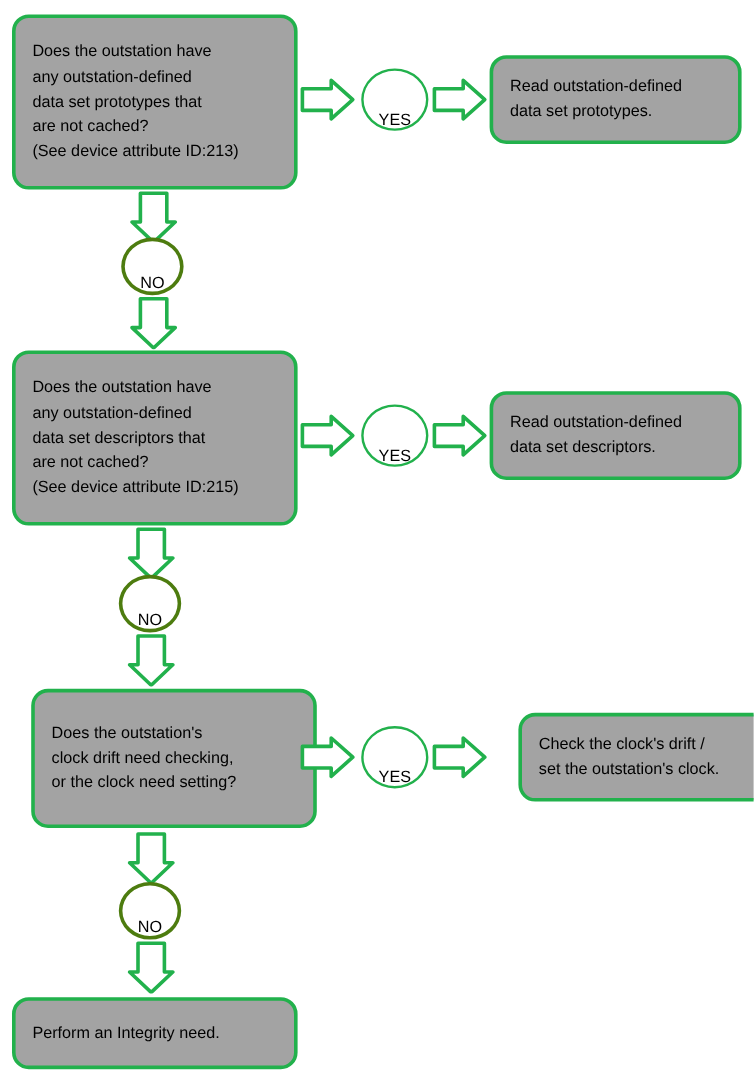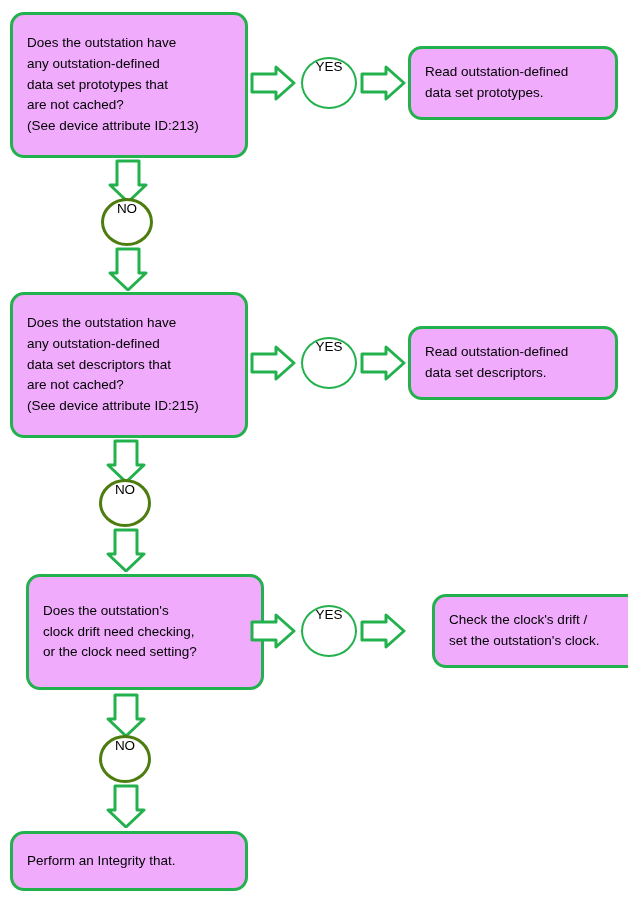--- a/index.html
+++ b/index.html
@@ -19,36 +19,36 @@
     left: 0;
     top: 0;
     width: 628px;
     height: 903px;
   }
   .node-box {
     position: absolute;
     box-sizing: border-box;
     border: 3px solid #22b14c;
     border-radius: 14px;
-    background: #f0abfc;
+    background: #a3a3a3;
     color: #000000;
     font-size: 13.5px;
     line-height: 1.55;
     padding: 10px 14px;
     display: flex;
     align-items: center;
     white-space: pre-line;
   }
   .node-circle {
     position: absolute;
     box-sizing: border-box;
     border-radius: 50%;
     background: #ffffff;
     display: flex;
-    align-items: flex-start;
+    align-items: flex-end;
     justify-content: center;
     font-size: 13.5px;
     color: #000000;
   }
   .circle-yes {
     border: 2px solid #22b14c;
   }
   .circle-no {
     border: 3px solid #4d7c0f;
   }
@@ -191,16 +191,16 @@
     <span>NO</span>
   </div>
 
   <div class="arrow" style="left:104px; top:784px; width:44px; height:44px;">
     <svg width="44" height="44" viewBox="0 0 44 44">
       <polygon points="11,2 11,26 4,26 22,43 40,26 33,26 33,2" fill="#ffffff" stroke="#22b14c" stroke-width="3" stroke-linejoin="round"></polygon>
     </svg>
   </div>
 
   <div class="node-box" style="left:10px; top:831px; width:238px; height:60px;">
-    <span>Perform an Integrity that.</span>
+    <span>Perform an Integrity need.</span>
   </div>
 
 </div>
 
 </body></html>

